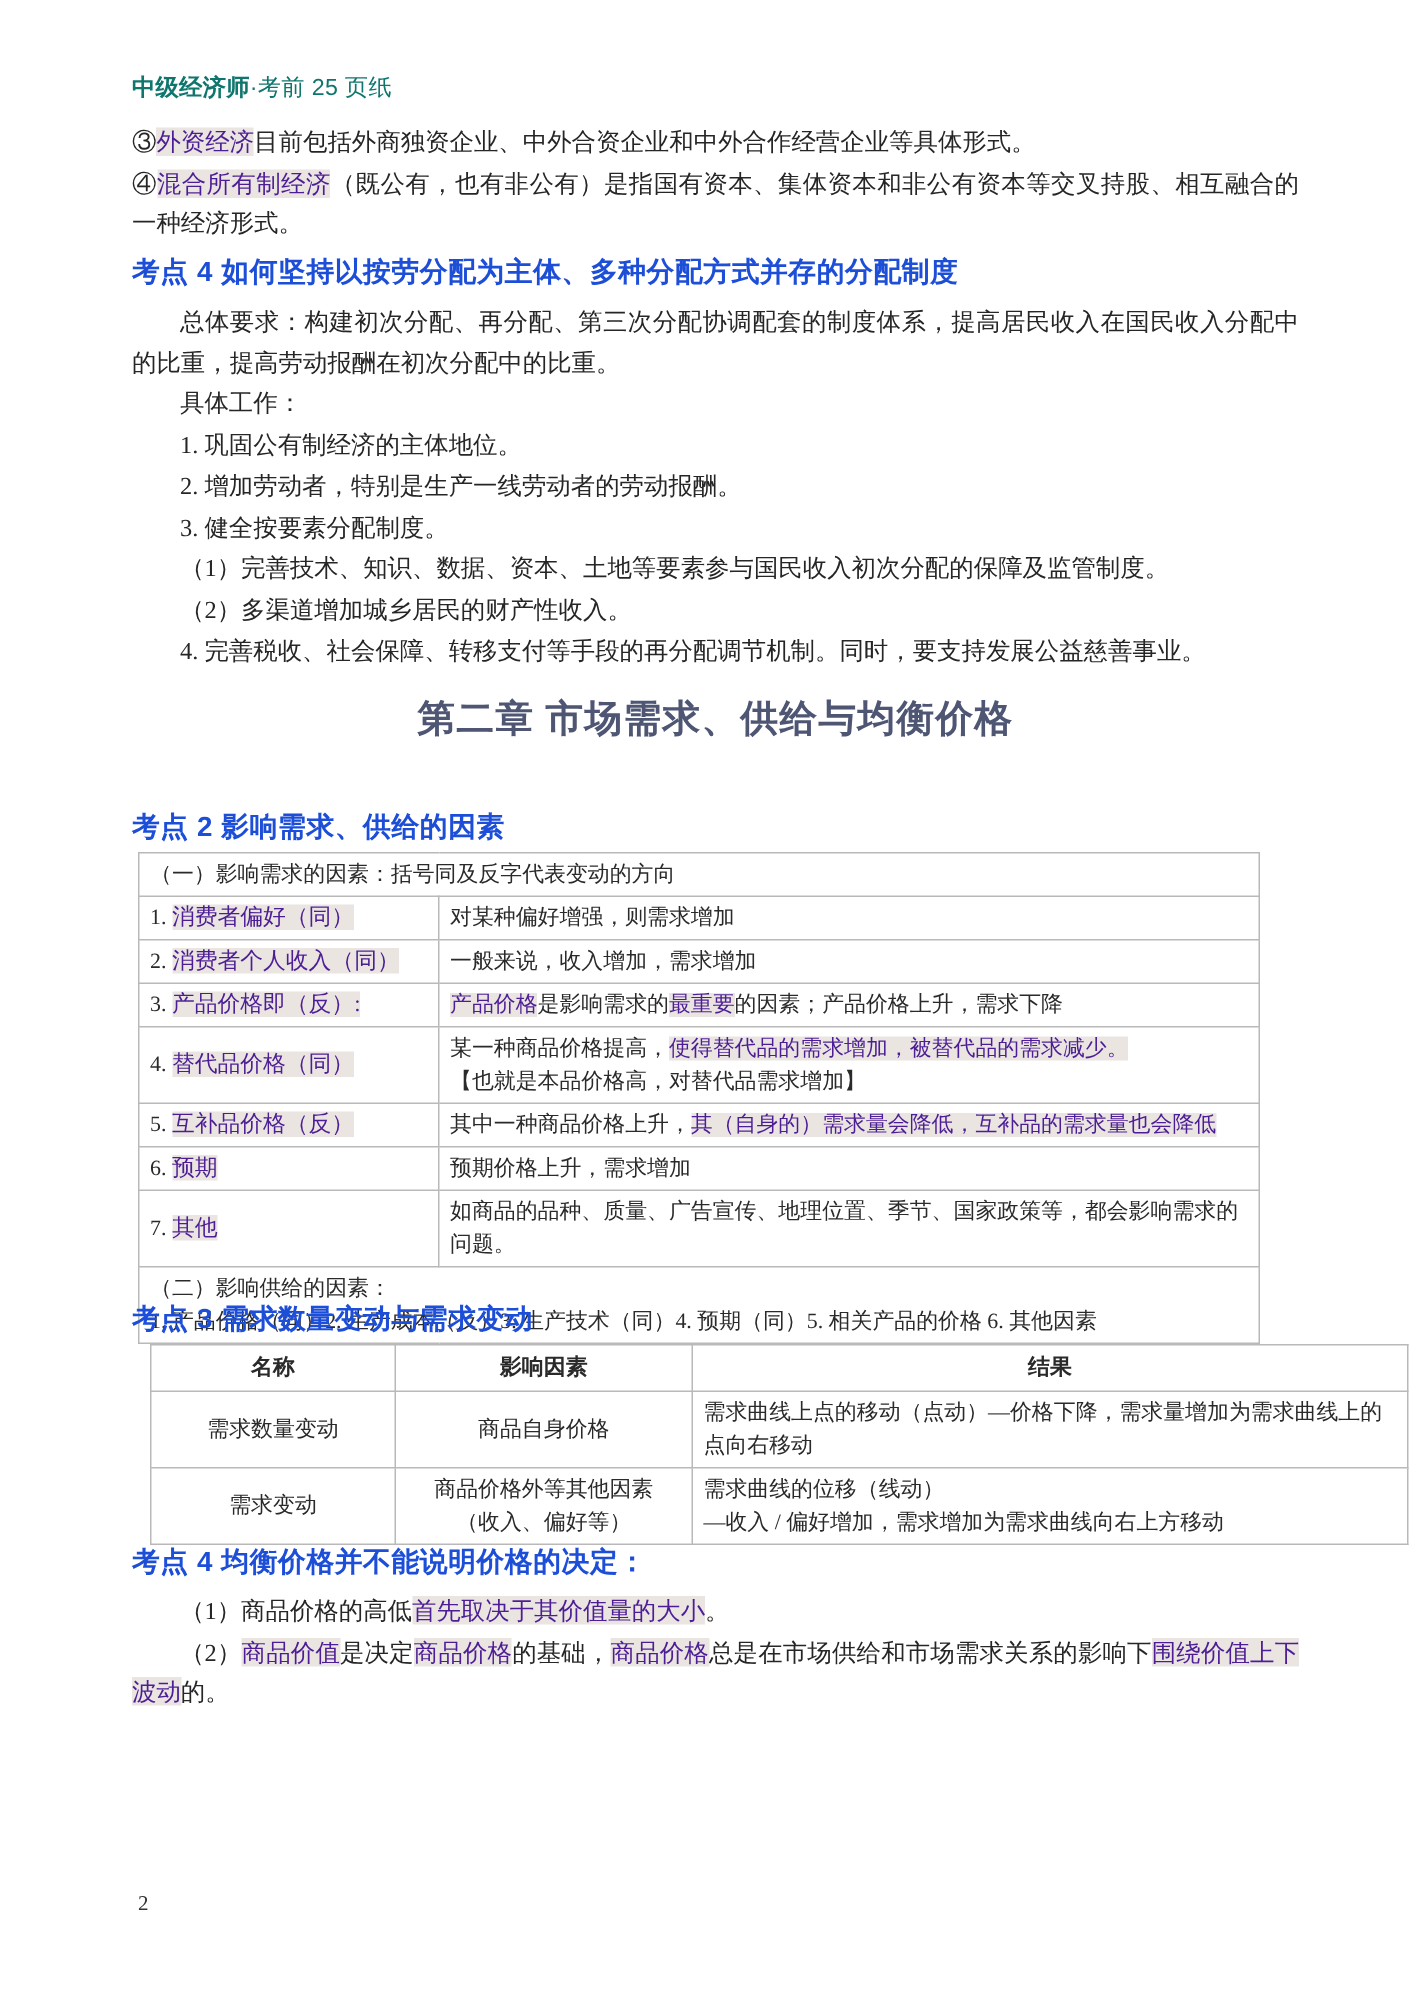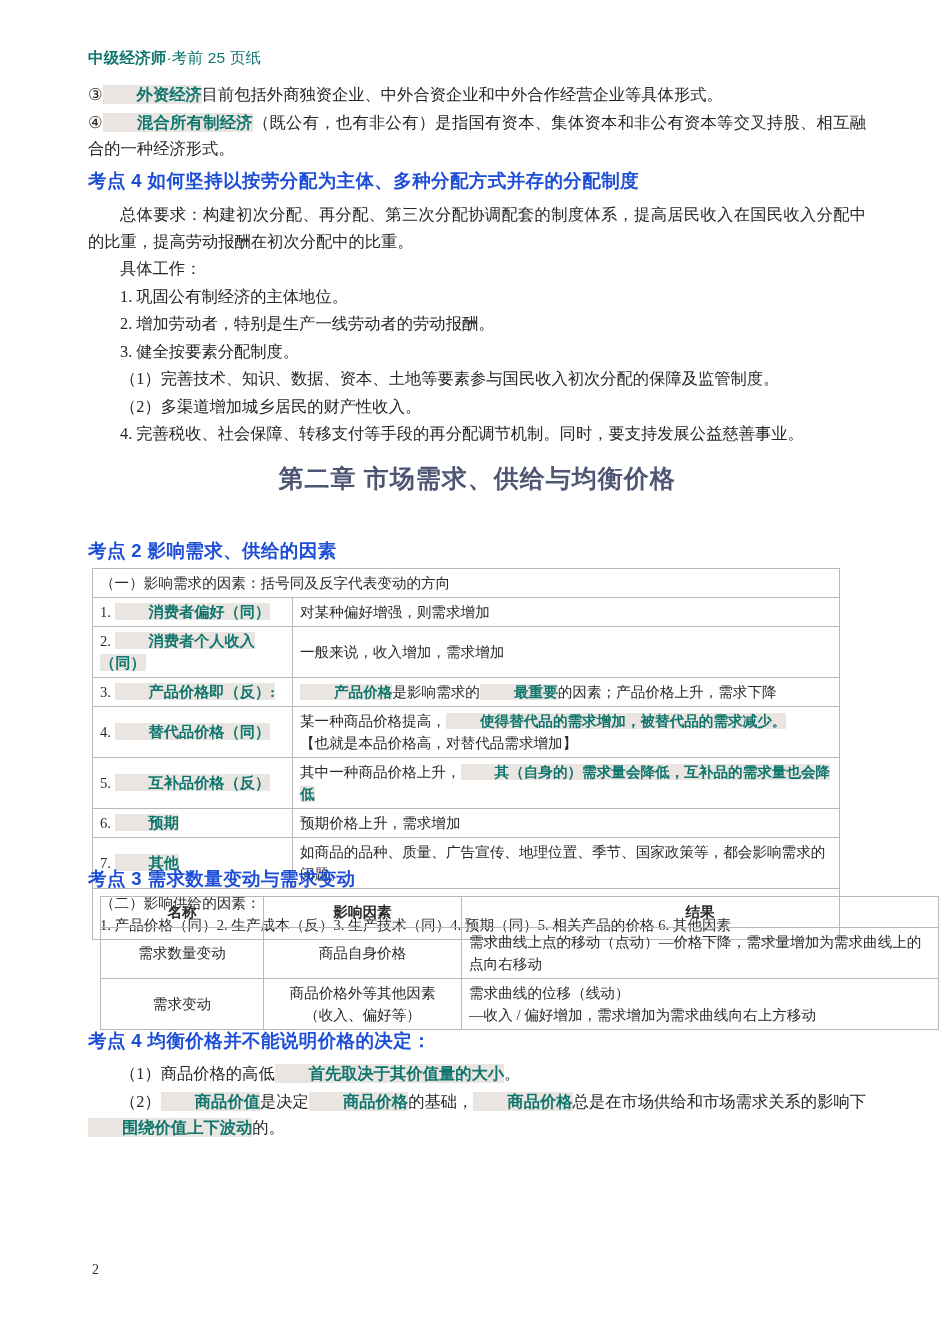--- a/index.html
+++ b/index.html
@@ -35,23 +35,22 @@
     line-height: 26.5px;
     text-align: justify;
     text-justify: inter-ideograph;
   }
   p.indent { text-indent: 32px; }
   p.hang   { text-indent: 0; }
 
   
   .hl {
     background: #eae5e1;
-    color: #0f766e;
-    font-weight: 700;
-    padding-left: 34px;
+    color: #4c1d95;
+    font-weight: 400;
   }
 
   
   .kaodian {
     font-family: "Liberation Sans", "DejaVu Sans", sans-serif;
     font-weight: 700;
     font-size: 18.5px;
     color: #1d4ed8;
     letter-spacing: .4px;
     margin: 0;

